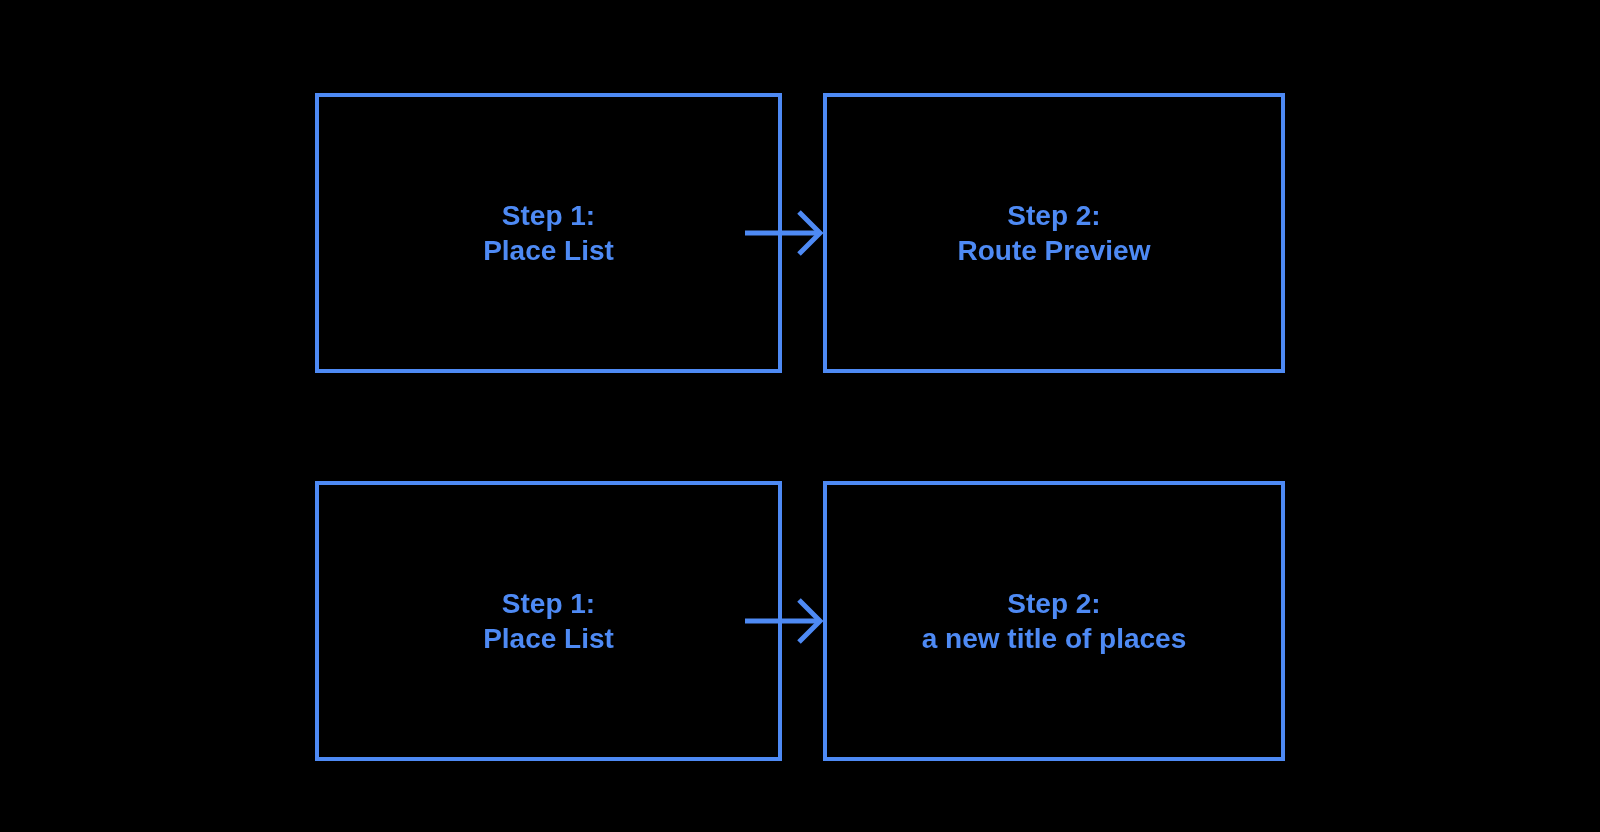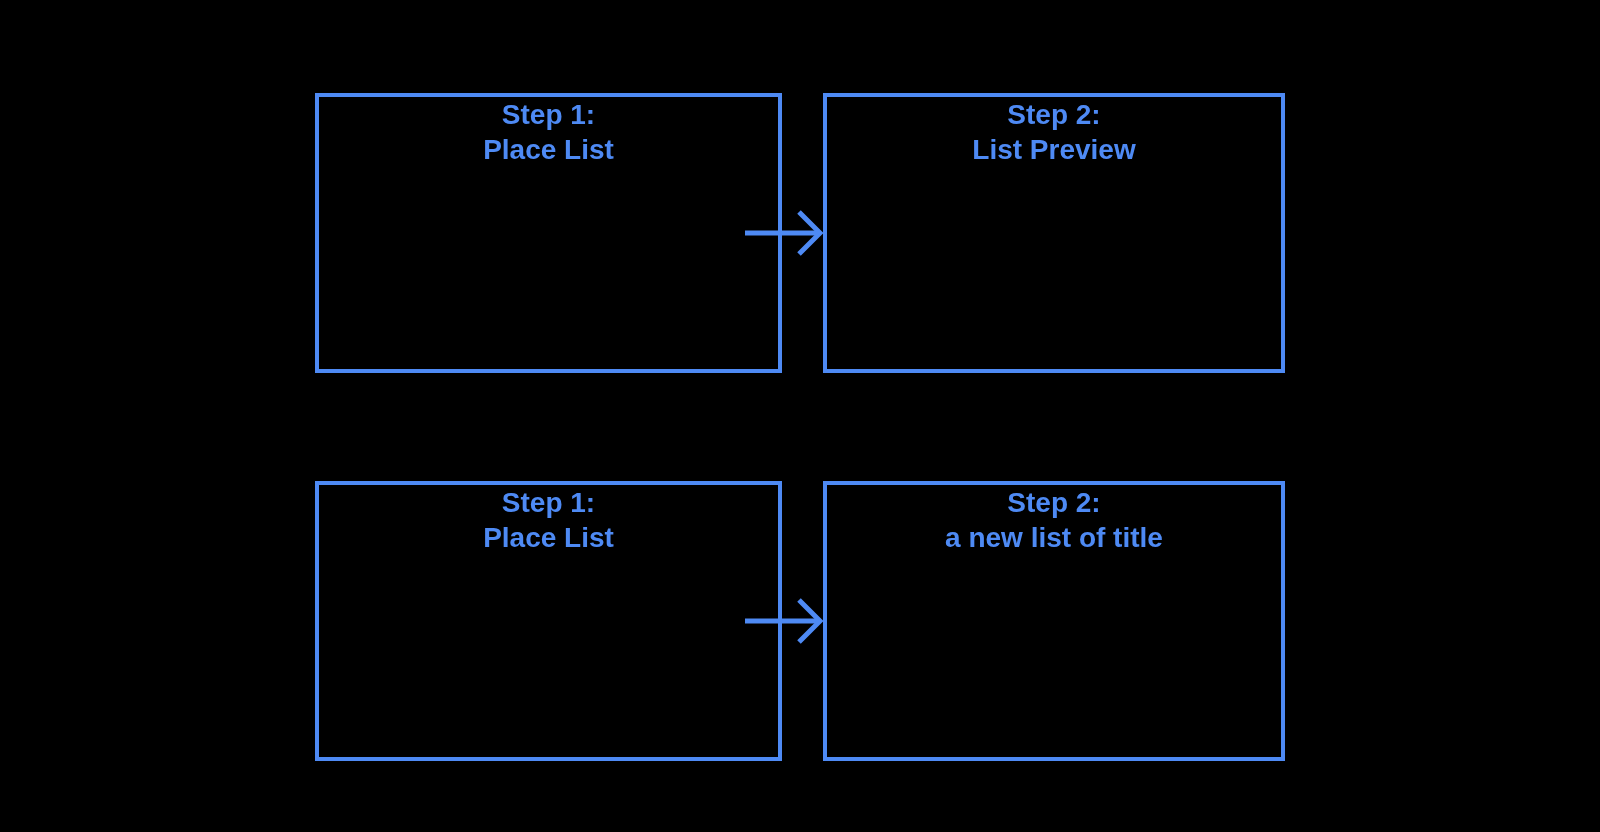--- a/index.html
+++ b/index.html
@@ -17,21 +17,21 @@
     height: 832px;
     background: var(--bg);
     overflow: hidden;
     font-family: "Liberation Sans", sans-serif;
   }
   .box {
     position: absolute;
     box-sizing: border-box;
     border: 4px solid var(--accent);
     display: flex;
-    align-items: flex-start;
+    align-items: center;
     justify-content: center;
     text-align: center;
     color: var(--accent);
     font-weight: 700;
     font-size: 28px;
     line-height: 35px;
     background: transparent;
   }
   .box .line {
     display: block;
@@ -62,36 +62,36 @@
   </div>
 
   <svg class="arrow a1" width="80" height="48" viewBox="0 0 80 48" aria-hidden="true">
     <line x1="1" y1="24" x2="76" y2="24" stroke="currentColor" stroke-width="5"></line>
     <polyline points="55,3 76,24 55,45" fill="none" stroke="currentColor" stroke-width="5"></polyline>
   </svg>
 
   <div class="box r1c2">
     <div>
       <span class="line">Step 2:</span>
-      <span class="line">List Preview</span>
+      <span class="line">Route Preview</span>
     </div>
   </div>
 
   <div class="box r2c1">
     <div>
       <span class="line">Step 1:</span>
       <span class="line">Place List</span>
     </div>
   </div>
 
   <svg class="arrow a2" width="80" height="48" viewBox="0 0 80 48" aria-hidden="true">
     <line x1="1" y1="24" x2="76" y2="24" stroke="currentColor" stroke-width="5"></line>
     <polyline points="55,3 76,24 55,45" fill="none" stroke="currentColor" stroke-width="5"></polyline>
   </svg>
 
   <div class="box r2c2">
     <div>
       <span class="line">Step 2:</span>
-      <span class="line">a new list of title</span>
+      <span class="line">a new title of places</span>
     </div>
   </div>
 
 </div>
 
 </body></html>

